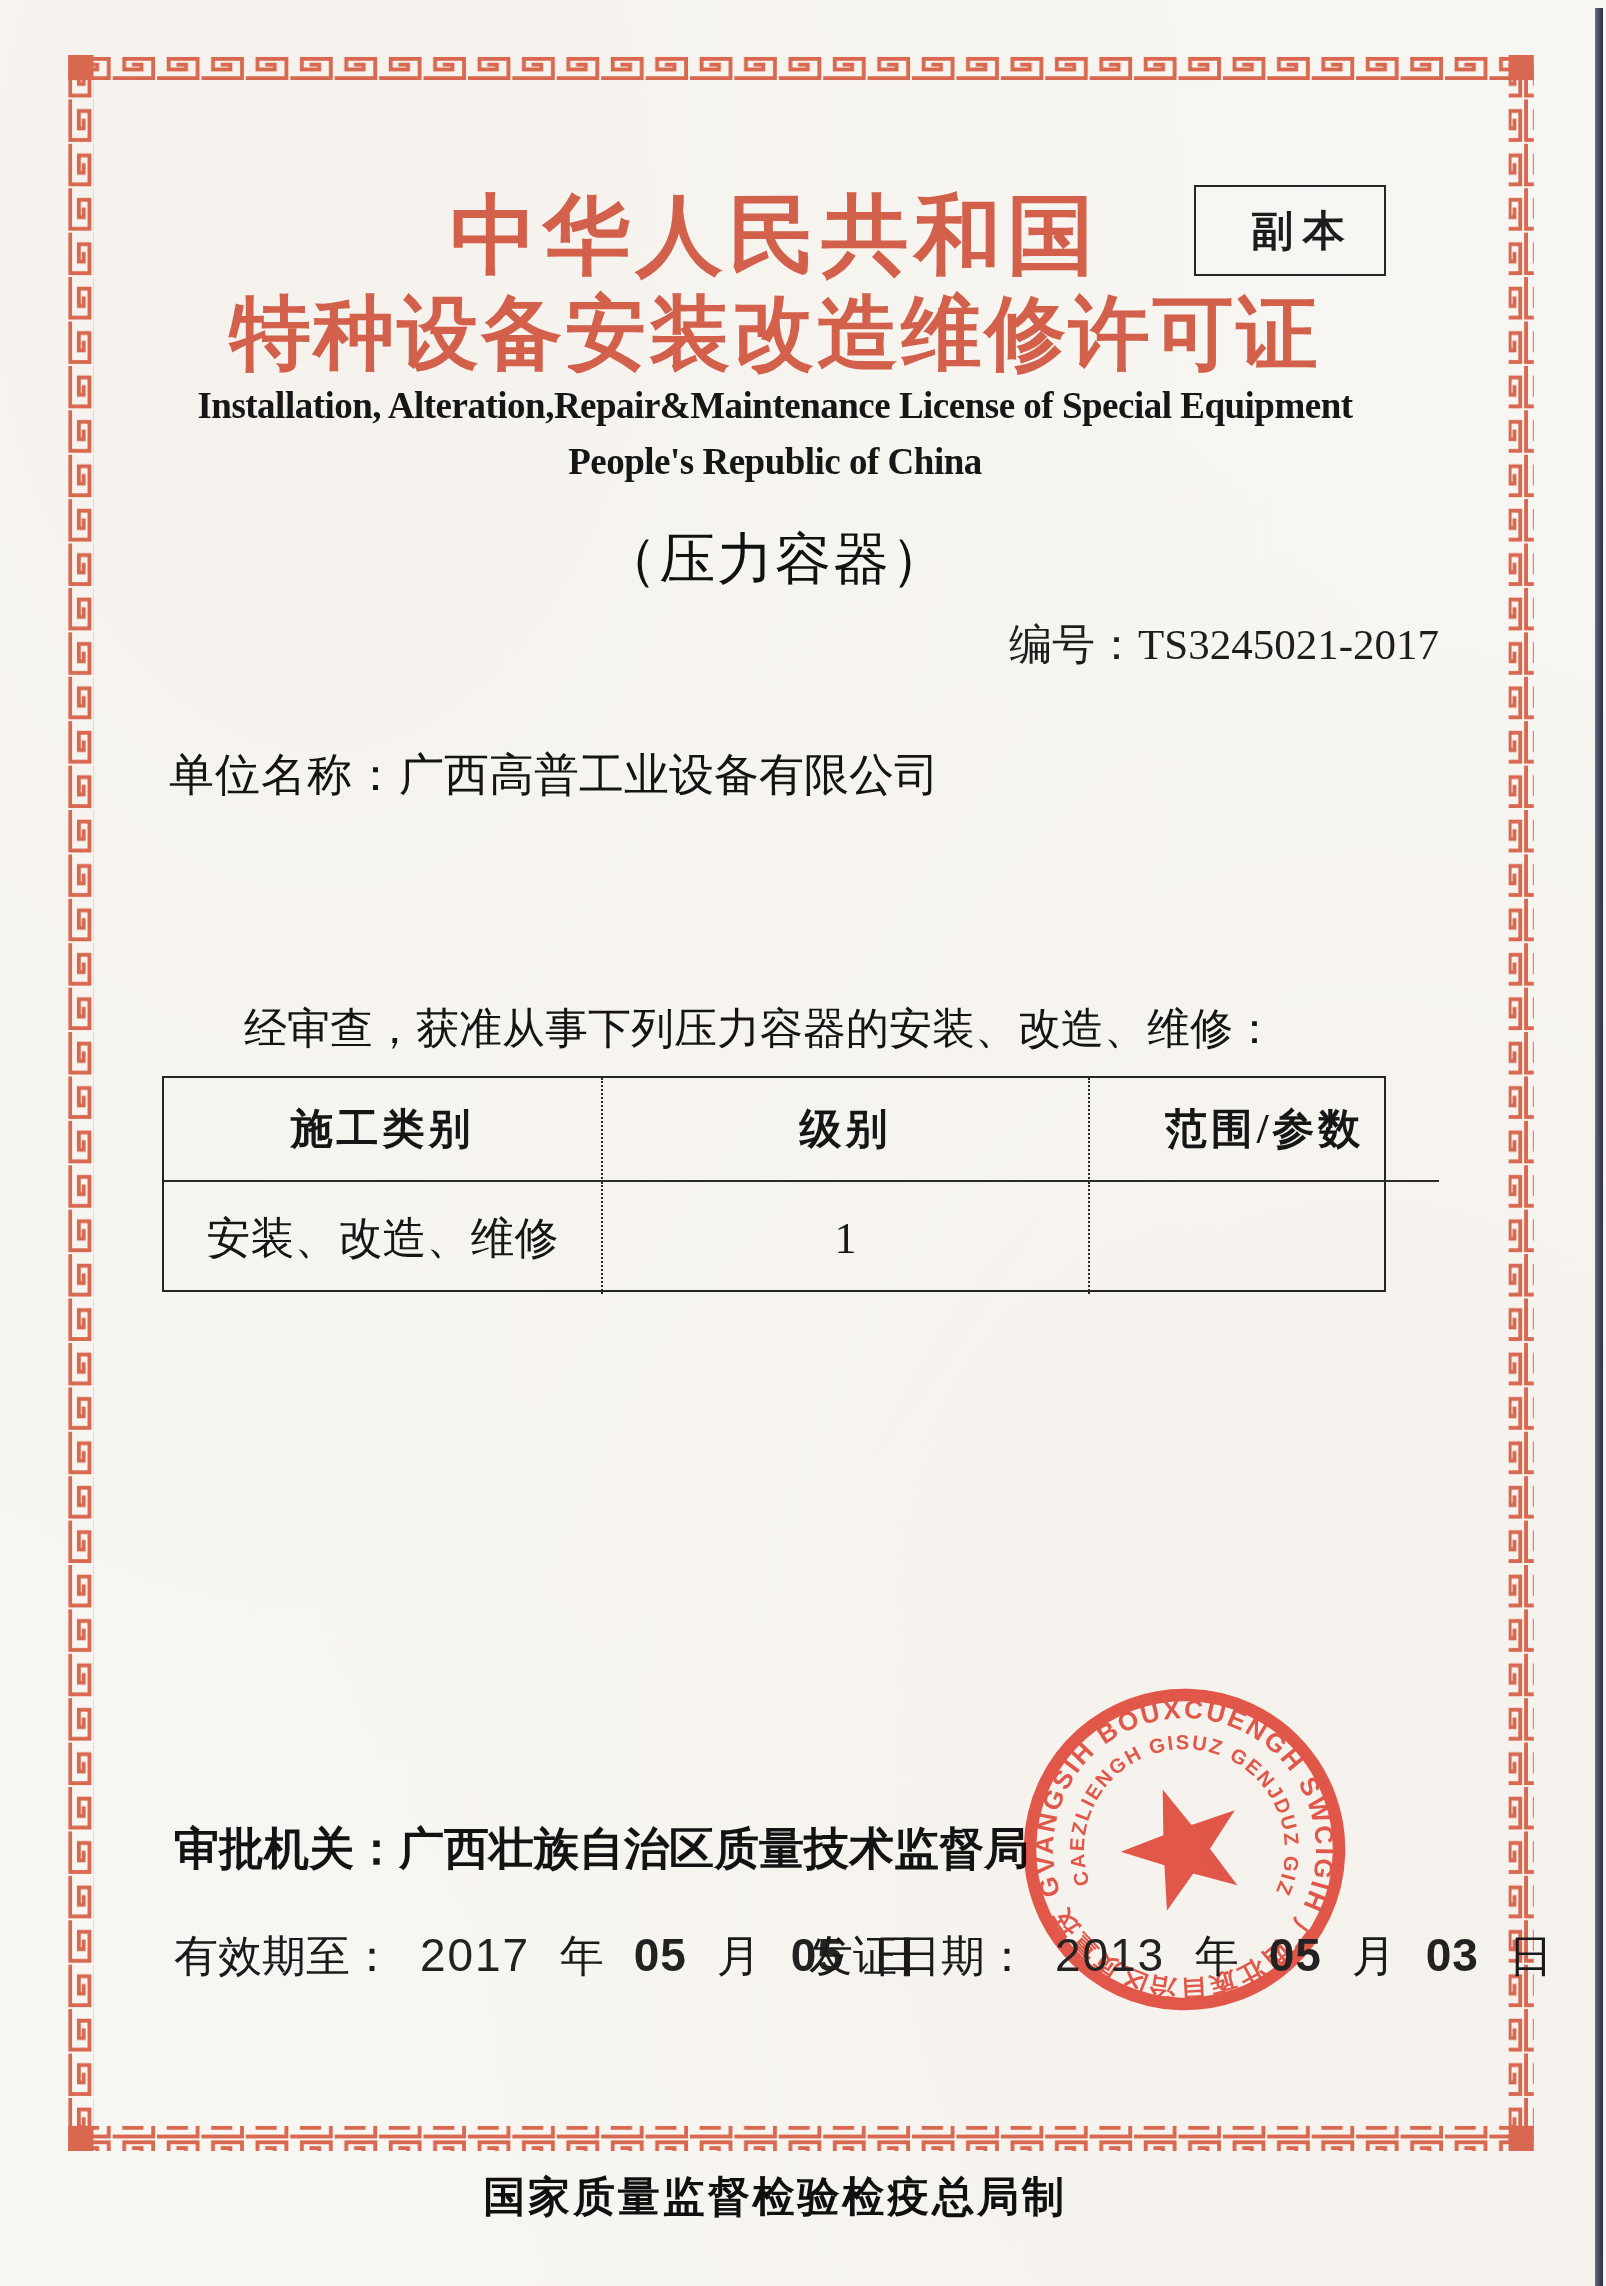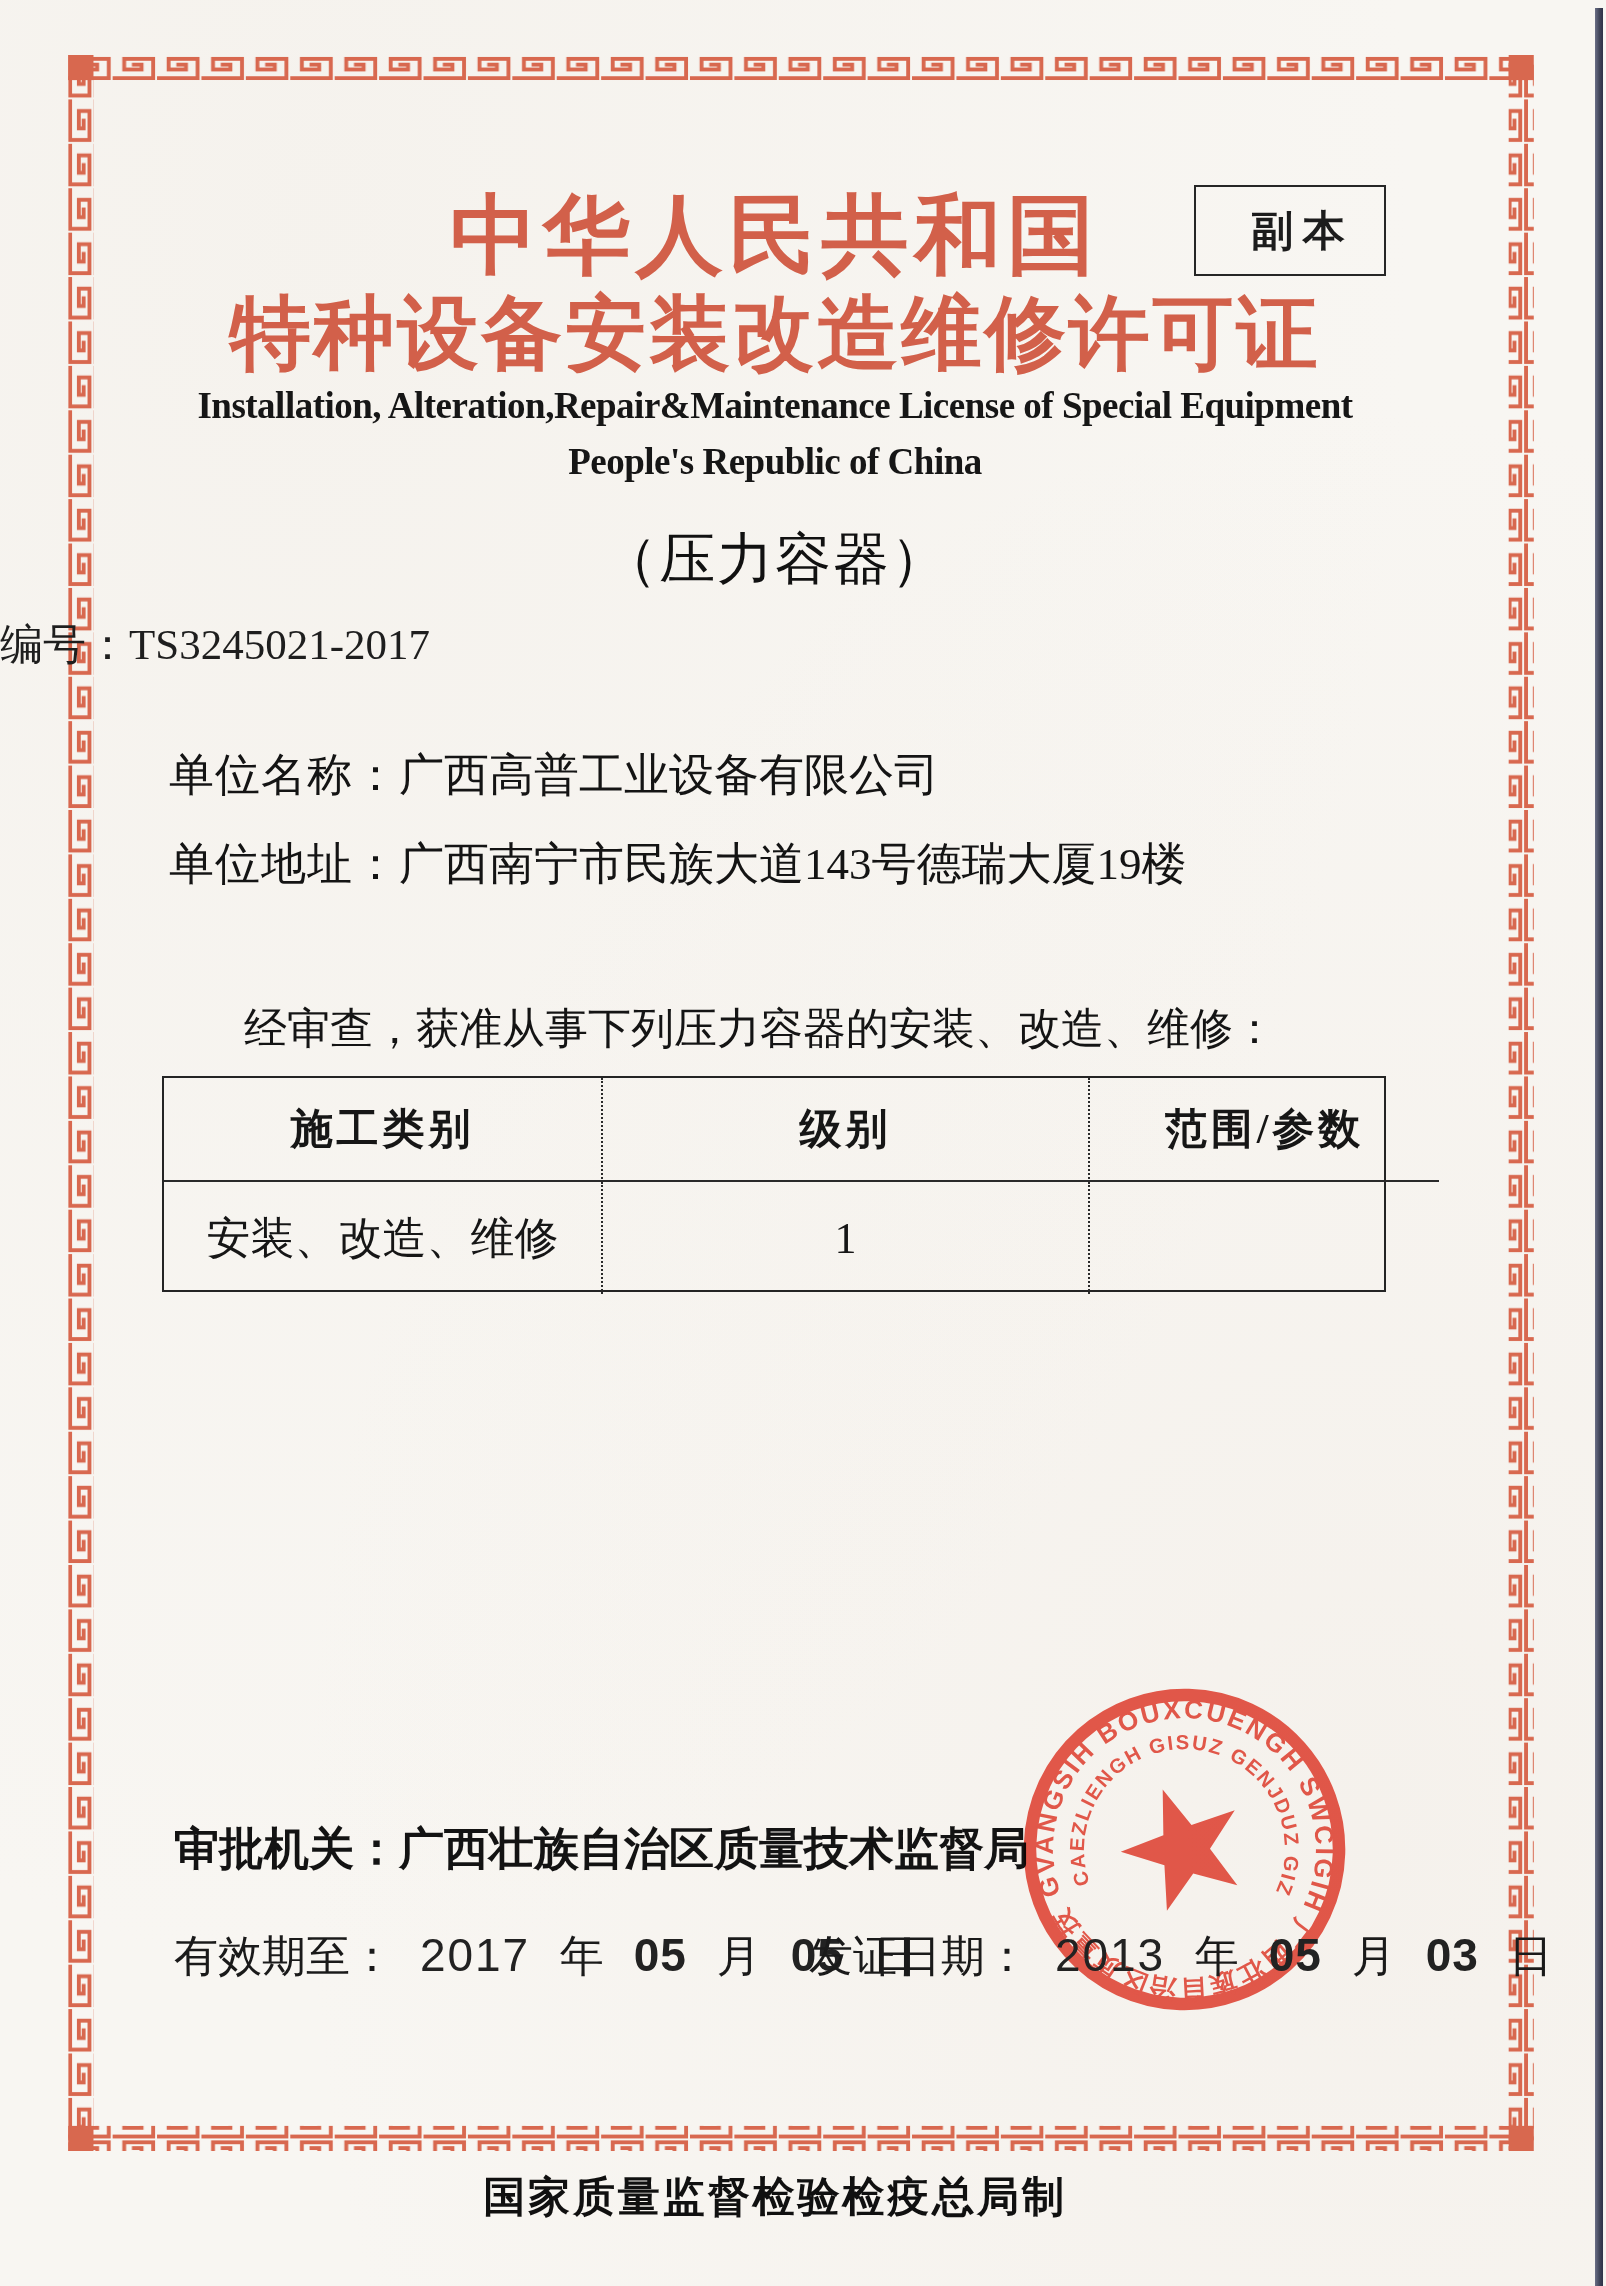--- a/index.html
+++ b/index.html
@@ -27,21 +27,21 @@
     text-indent:9.7px;
     padding-left:16px;
   }
   .title-cn{font-family:"Liberation Sans","DejaVu Sans",sans-serif;font-weight:700;color:#d2604a;}
   .title1{top:177px;font-size:87px;letter-spacing:5.8px;}
   .title2{top:280px;font-size:81px;letter-spacing:2.9px;}
   .eng{font-weight:700;font-size:37px;letter-spacing:-0.5px;color:#161616;}
   .eng1{top:384px;}
   .eng2{top:440px;}
   .subtitle{top:522px;font-size:56px;letter-spacing:1.9px;color:#111;}
-  .license-no{top:616px;left:0;width:1439px;text-align:left;font-size:43px;}
+  .license-no{top:616px;left:0;width:1439px;text-align:right;font-size:43px;}
   .body-line{font-size:45px;color:#141414;}
   .lbl{letter-spacing:1px;}
   .company-name{left:169px;top:745px;}
   .company-addr{left:169px;top:834px;}
   .intro{left:244px;top:1000px;font-size:43px;color:#141414;font-family:Liberation Serif, serif;}
   .lic-table{
     position:absolute;left:162px;top:1076px;width:1224px;height:216px;
     display:grid;grid-template-columns:439px 487px 349px;grid-template-rows:104px 112px;
     border:2.9px solid #242424;box-sizing:border-box;
   }
@@ -101,23 +101,20 @@
   <div class="abs centered eng eng2">People's Republic of China</div>
   <div class="abs centered subtitle">（压力容器）</div>
 
   <div class="abs license-no">
     <span>编号：</span><span>TS3245021-2017</span>
   </div>
 
   <div class="abs body-line company-name">
     <span class="lbl">单位名称：</span><span>广西高普工业设备有限公司</span>
   </div>
-  <div class="abs body-line company-addr">
-    <span class="lbl">单位地址：</span><span>广西南宁市民族大道143号德瑞大厦19楼</span>
-  </div>
 
   <div class="abs intro">经审查，获准从事下列压力容器的安装、改造、维修：</div>
 
   <div class="lic-table">
     <div class="cell hdr">施工类别</div>
     <div class="cell hdr">级别</div>
     <div class="cell hdr">范围/参数</div>
     <div class="cell row">安装、改造、维修</div>
     <div class="cell row">1</div>
     <div class="cell row"></div>

